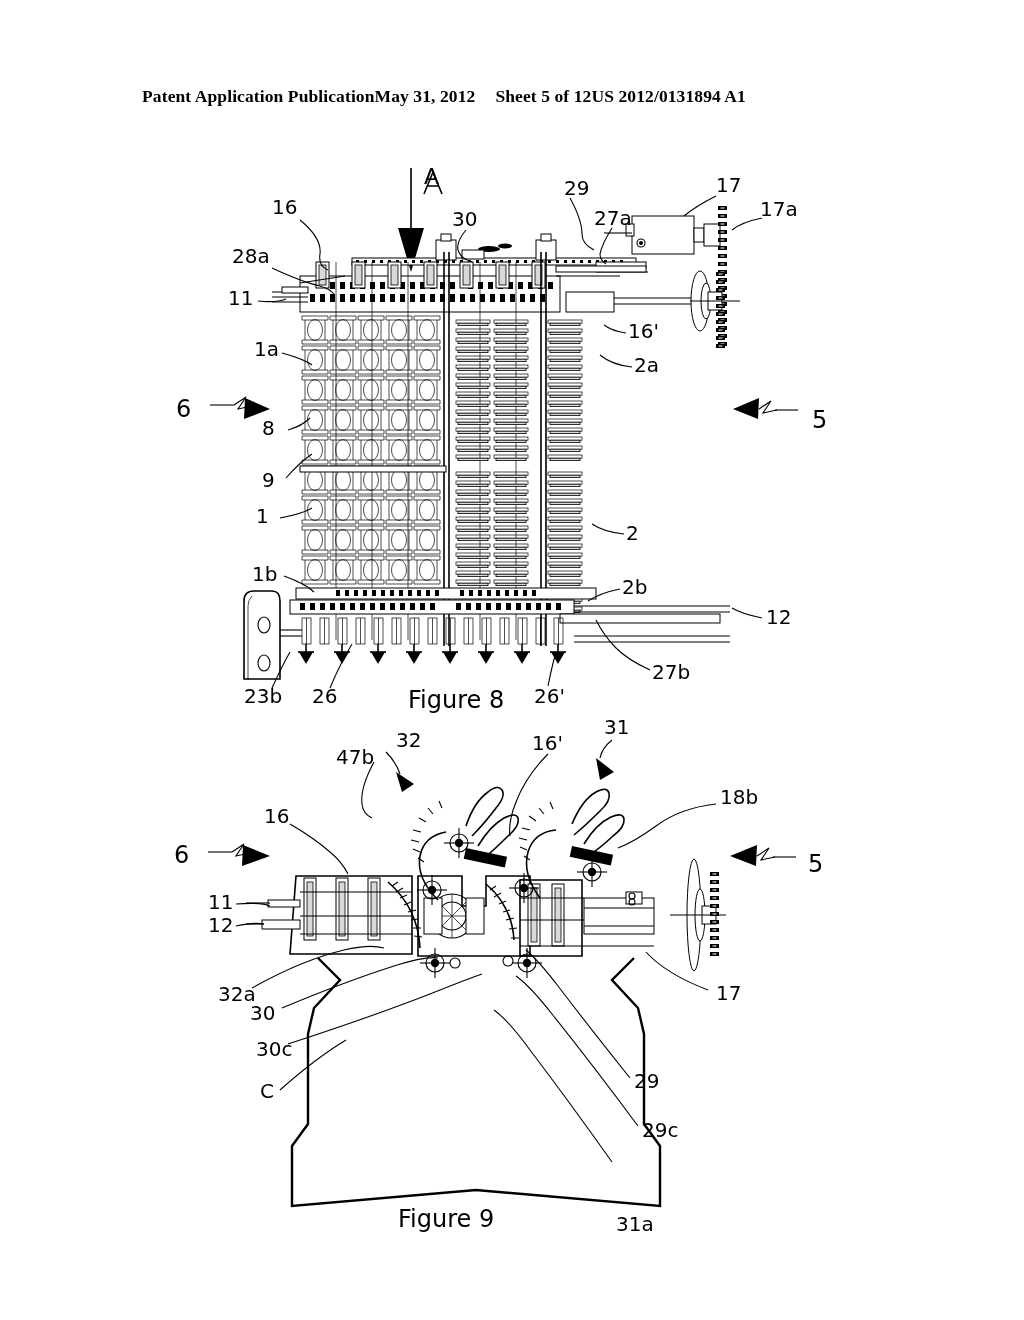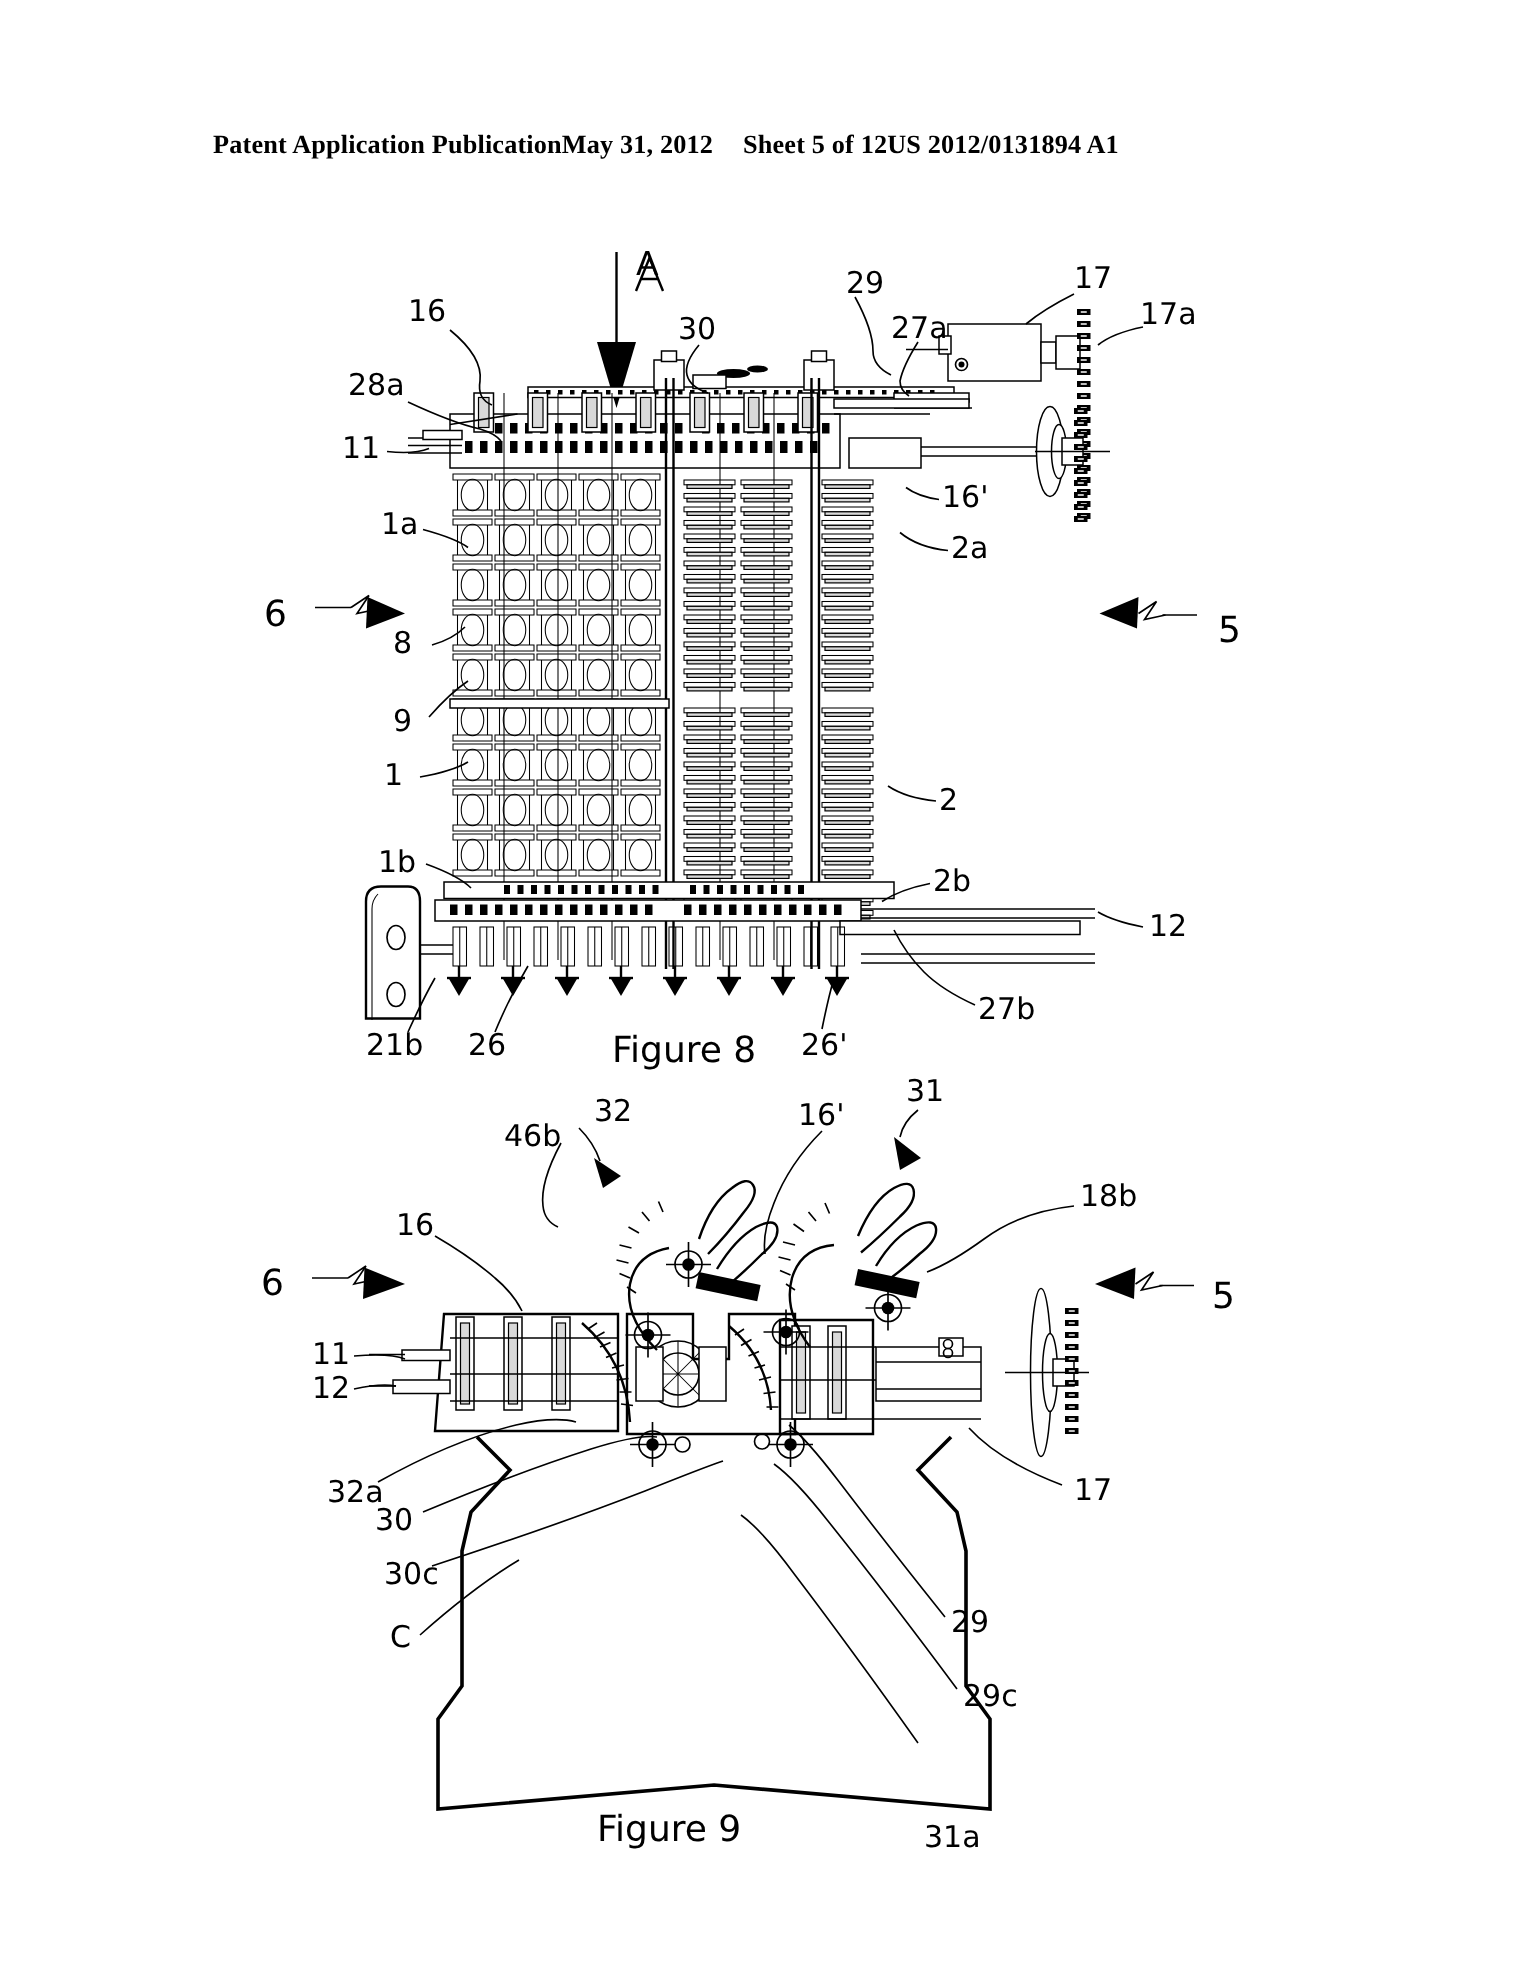--- a/index.html
+++ b/index.html
@@ -798,42 +798,42 @@
   <div>
     <span class="lbl" style="left:272px;top:197px">16</span>
     <span class="lbl" style="left:232px;top:246px">28a</span>
     <span class="lbl" style="left:228px;top:288px">11</span>
     <span class="lbl" style="left:254px;top:339px">1a</span>
     <span class="lbl" style="left:176px;top:397px;font-size:24px">6</span>
     <span class="lbl" style="left:262px;top:418px">8</span>
     <span class="lbl" style="left:262px;top:470px">9</span>
     <span class="lbl" style="left:256px;top:506px">1</span>
     <span class="lbl" style="left:252px;top:564px">1b</span>
-    <span class="lbl" style="left:244px;top:686px">21b</span>
+    <span class="lbl" style="left:244px;top:686px">23b</span>
     <span class="lbl" style="left:312px;top:686px">26</span>
     <span class="lbl" style="left:534px;top:686px">26'</span>
     <span class="lbl" style="left:452px;top:209px">30</span>
     <span class="lbl" style="left:564px;top:178px">29</span>
     <span class="lbl" style="left:594px;top:208px">27a</span>
     <span class="lbl" style="left:716px;top:175px">17</span>
     <span class="lbl" style="left:760px;top:199px">17a</span>
     <span class="lbl" style="left:628px;top:321px">16'</span>
     <span class="lbl" style="left:634px;top:355px">2a</span>
     <span class="lbl" style="left:812px;top:408px;font-size:24px">5</span>
     <span class="lbl" style="left:626px;top:523px">2</span>
     <span class="lbl" style="left:622px;top:577px">2b</span>
     <span class="lbl" style="left:766px;top:607px">12</span>
     <span class="lbl" style="left:652px;top:662px">27b</span>
     <span class="lbl" style="left:424px;top:166px;font-size:22px">A</span>
   </div>
   <div class="cap" style="left:408px;top:686px">Figure 8</div>
 
   <div>
     <span class="lbl" style="left:396px;top:730px">32</span>
-    <span class="lbl" style="left:336px;top:747px">46b</span>
+    <span class="lbl" style="left:336px;top:747px">47b</span>
     <span class="lbl" style="left:532px;top:733px">16'</span>
     <span class="lbl" style="left:604px;top:717px">31</span>
     <span class="lbl" style="left:720px;top:787px">18b</span>
     <span class="lbl" style="left:264px;top:806px">16</span>
     <span class="lbl" style="left:174px;top:843px;font-size:24px">6</span>
     <span class="lbl" style="left:808px;top:852px;font-size:24px">5</span>
     <span class="lbl" style="left:208px;top:892px">11</span>
     <span class="lbl" style="left:208px;top:915px">12</span>
     <span class="lbl" style="left:218px;top:984px">32a</span>
     <span class="lbl" style="left:250px;top:1003px">30</span>

